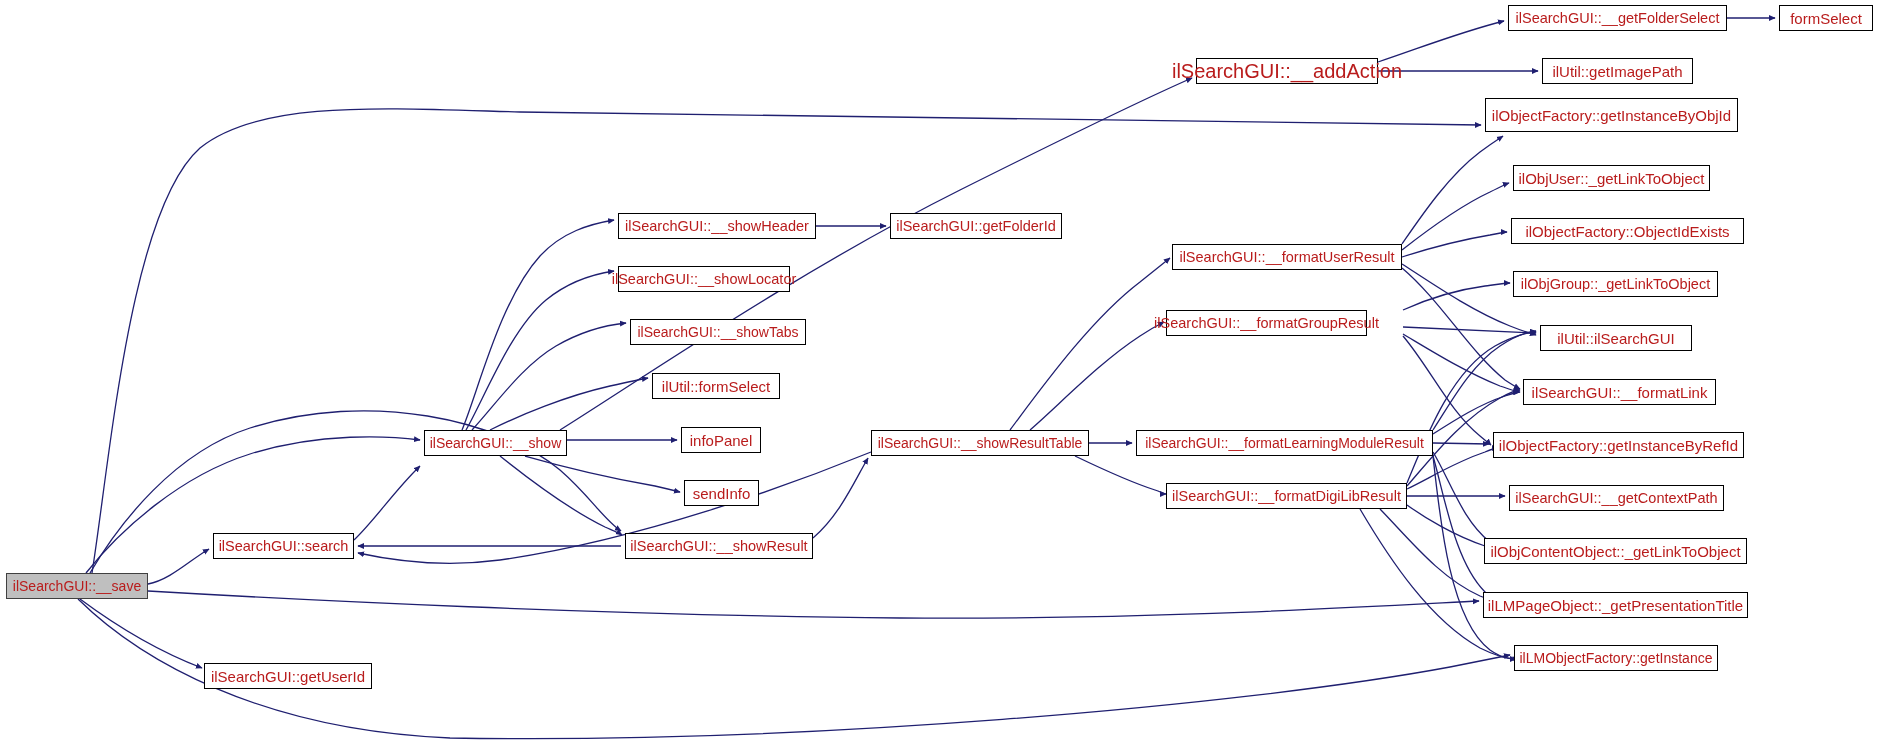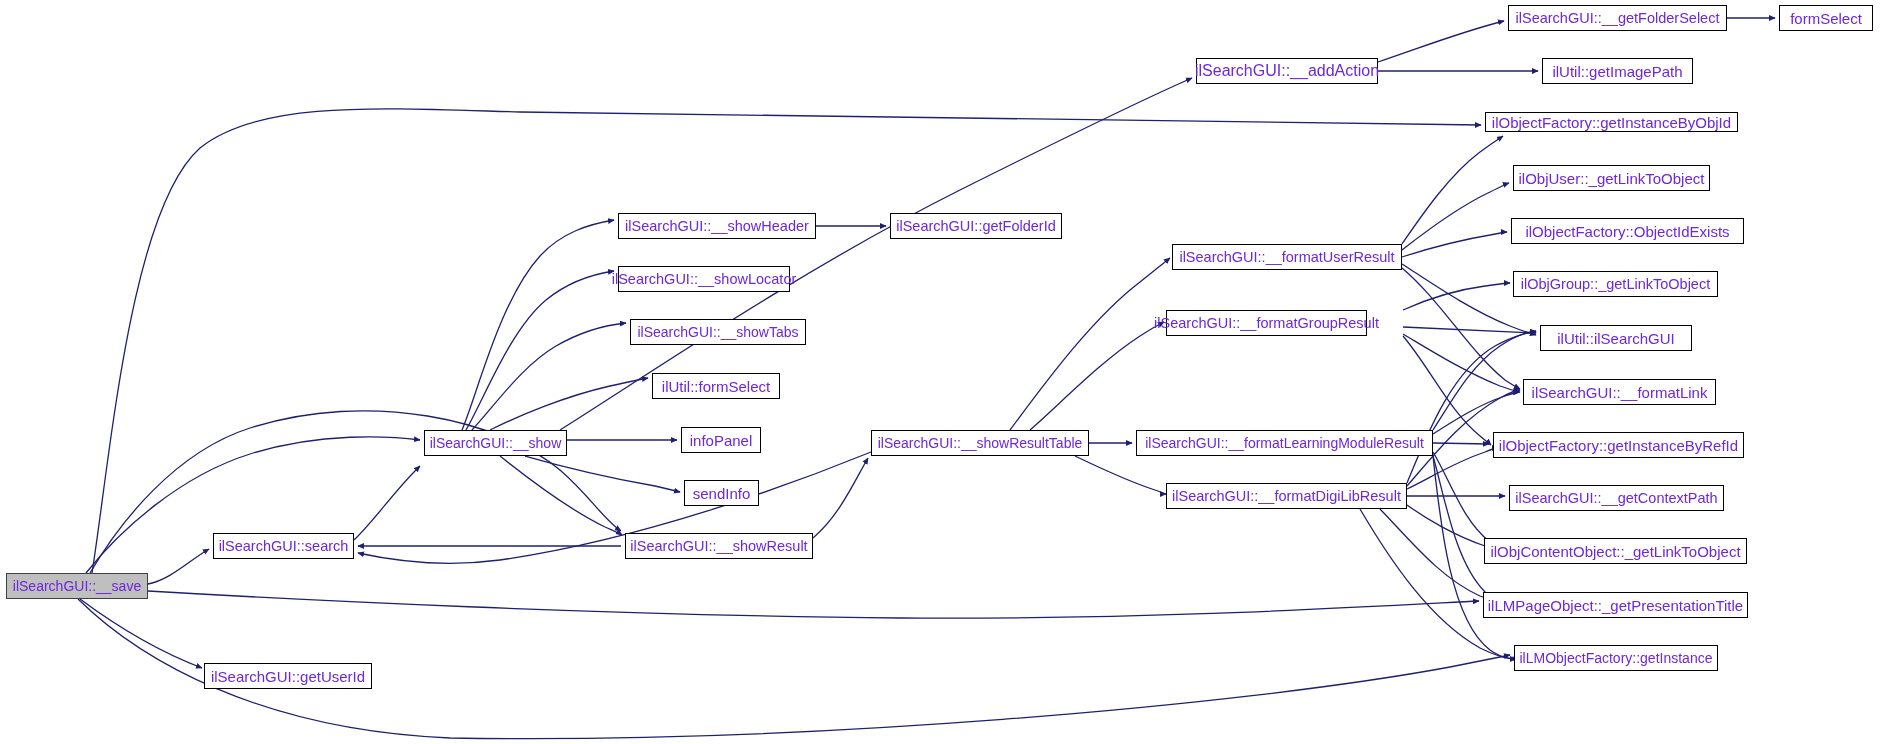--- a/index.html
+++ b/index.html
@@ -13,21 +13,21 @@
   }
   #edge-layer{position:absolute;left:0;top:0;width:1893px;height:744px;}
   #node-layer{position:absolute;left:0;top:0;width:1893px;height:744px;}
   .gnode{
     position:absolute;
     box-sizing:border-box;
     background:#ffffff;
     border:1px solid #000000;
     display:flex;align-items:center;justify-content:center;
     font-size:15px;
-    color:#6d28d9;
+    color:#b91c1c;
     white-space:nowrap;
     line-height:1;
     letter-spacing:0px;
     cursor:pointer;
   }
   .gnode.highlight{
     background:#bfbfbf;
     border:1px solid #404040;
   }
   .gnode .lbl{pointer-events:none;}
@@ -128,21 +128,21 @@
       <div class="gnode" style="left: 625px; top: 533px; width: 188px; height: 26px;">
         <span class="lbl" style="font-size: 14.5px;">ilSearchGUI::__showResult</span>
       </div>
       <div class="gnode" style="left: 890px; top: 213px; width: 172px; height: 26px;">
         <span class="lbl" style="font-size: 14.5px;">ilSearchGUI::getFolderId</span>
       </div>
       <div class="gnode" style="left: 871px; top: 430px; width: 218px; height: 26px;">
         <span class="lbl" style="font-size: 14px;">ilSearchGUI::__showResultTable</span>
       </div>
       <div class="gnode" style="left: 1196px; top: 58px; width: 182px; height: 26px;">
-        <span class="lbl" style="font-size: 16px; text-align: center;">ilSearchGUI::__addAction</span>
+        <span class="lbl" style="font-size: 20px; text-align: center;">ilSearchGUI::__addAction</span>
       </div>
       <div class="gnode" style="left: 1172px; top: 244px; width: 230px; height: 26px;">
         <span class="lbl" style="font-size: 14.5px;">ilSearchGUI::__formatUserResult</span>
       </div>
       <div class="gnode" style="left: 1166px; top: 310px; width: 201px; height: 26px;">
         <span class="lbl" style="font-size: 14.5px;">ilSearchGUI::__formatGroupResult</span>
       </div>
       <div class="gnode" style="left: 1136px; top: 430px; width: 297px; height: 26px;">
         <span class="lbl" style="font-size: 14px;">ilSearchGUI::__formatLearningModuleResult</span>
       </div>
@@ -151,21 +151,21 @@
       </div>
       <div class="gnode" style="left: 1508px; top: 5px; width: 219px; height: 26px;">
         <span class="lbl" style="font-size: 14.5px;">ilSearchGUI::__getFolderSelect</span>
       </div>
       <div class="gnode" style="left: 1779px; top: 5px; width: 94px; height: 26px;">
         <span class="lbl">formSelect</span>
       </div>
       <div class="gnode" style="left: 1542px; top: 58px; width: 151px; height: 26px;">
         <span class="lbl">ilUtil::getImagePath</span>
       </div>
-      <div class="gnode" style="left: 1485px; top: 112px; width: 253px; height: 20px;">
+      <div class="gnode" style="left: 1485px; top: 98px; width: 253px; height: 34px;">
         <span class="lbl">ilObjectFactory::getInstanceByObjId</span>
       </div>
       <div class="gnode" style="left: 1513px; top: 165px; width: 197px; height: 26px;">
         <span class="lbl">ilObjUser::_getLinkToObject</span>
       </div>
       <div class="gnode" style="left: 1511px; top: 218px; width: 233px; height: 26px;">
         <span class="lbl">ilObjectFactory::ObjectIdExists</span>
       </div>
       <div class="gnode" style="left: 1513px; top: 271px; width: 205px; height: 26px;">
         <span class="lbl" style="font-size: 14.5px;">ilObjGroup::_getLinkToObject</span>

